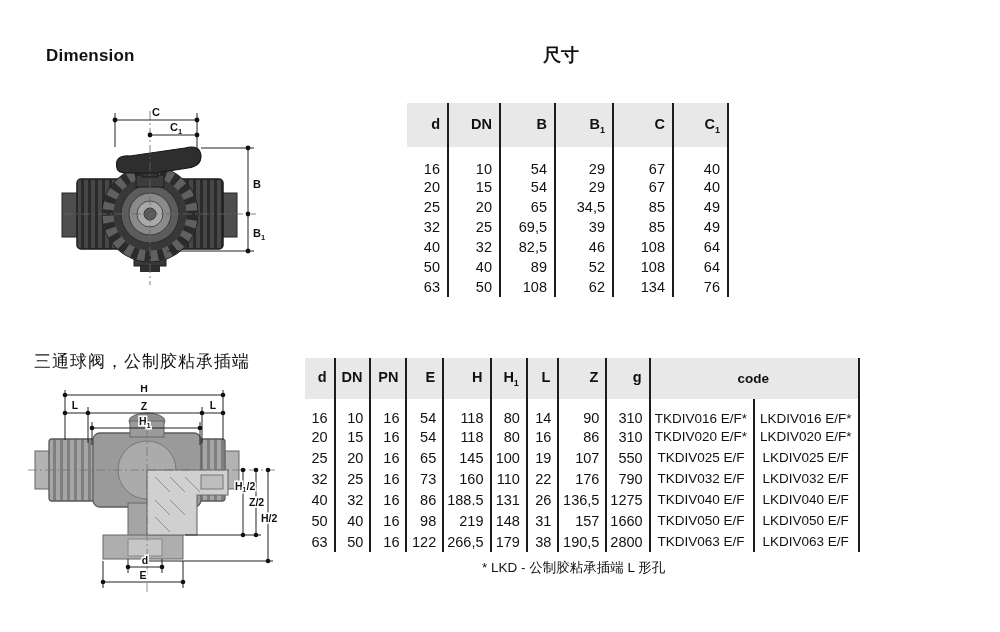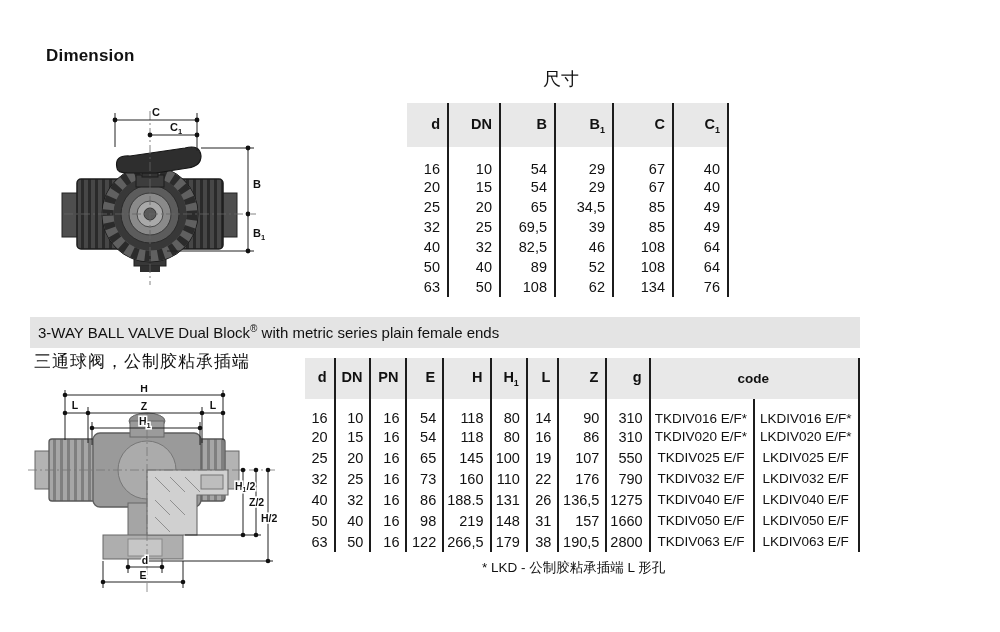--- a/index.html
+++ b/index.html
@@ -6,21 +6,21 @@
   html,body { background:#fff; }
   #page {
     position:relative; width:860px; height:632px; background:#ffffff;
     font-family:"Liberation Sans","DejaVu Sans",sans-serif; color:#111;
     overflow:hidden;
   }
   .abs { position:absolute; }
 
   
   .title-en { left:46px; top:46px; font-size:17px; font-weight:bold; letter-spacing:.2px; }
-  .title-zh { left:543px; top:43px; font-size:18px; font-weight:normal;margin-top:24px; }
+  .title-zh { left:543px; top:43px; font-size:18px; font-weight:bold; }
 
   
   .band { left:30px; top:317px; width:943px; height:31px; background:#e4e4e4;
           font-size:15px; line-height:31px; padding-left:8px; white-space:nowrap; }
   .band .reg { font-size:10px; vertical-align:super; line-height:0; }
   .subtitle-zh { left:34px; top:350px; font-size:17px; letter-spacing:1px; }
 
   
   table { border-collapse:collapse; table-layout:fixed; }
   th, td { border-right:2px solid #1c1c1c; font-size:14.5px; white-space:nowrap;
@@ -185,21 +185,20 @@
           <td>63</td>
           <td>50</td>
           <td>108</td>
           <td>62</td>
           <td>134</td>
           <td>76</td>
         </tr>
       </tbody>
   </table>
 
-  <div class="abs band"><span>3-WAY BALL VALVE Dual Block</span><span class="reg">®</span><span> with metric series plain female ends</span></div>
   <div class="abs subtitle-zh">三通球阀，公制胶粘承插端</div>
 
   <svg class="abs" style="left:25px; top:385px;" width="285" height="225" viewBox="0 0 285 225">
     <defs>
       <pattern id="ribsLight" width="7" height="10" patternUnits="userSpaceOnUse">
         <rect width="7" height="10" fill="#a6a6a6"></rect>
           <rect width="3" height="10" fill="#7f7f7f"></rect>
       </pattern>
     </defs>
     <g>

